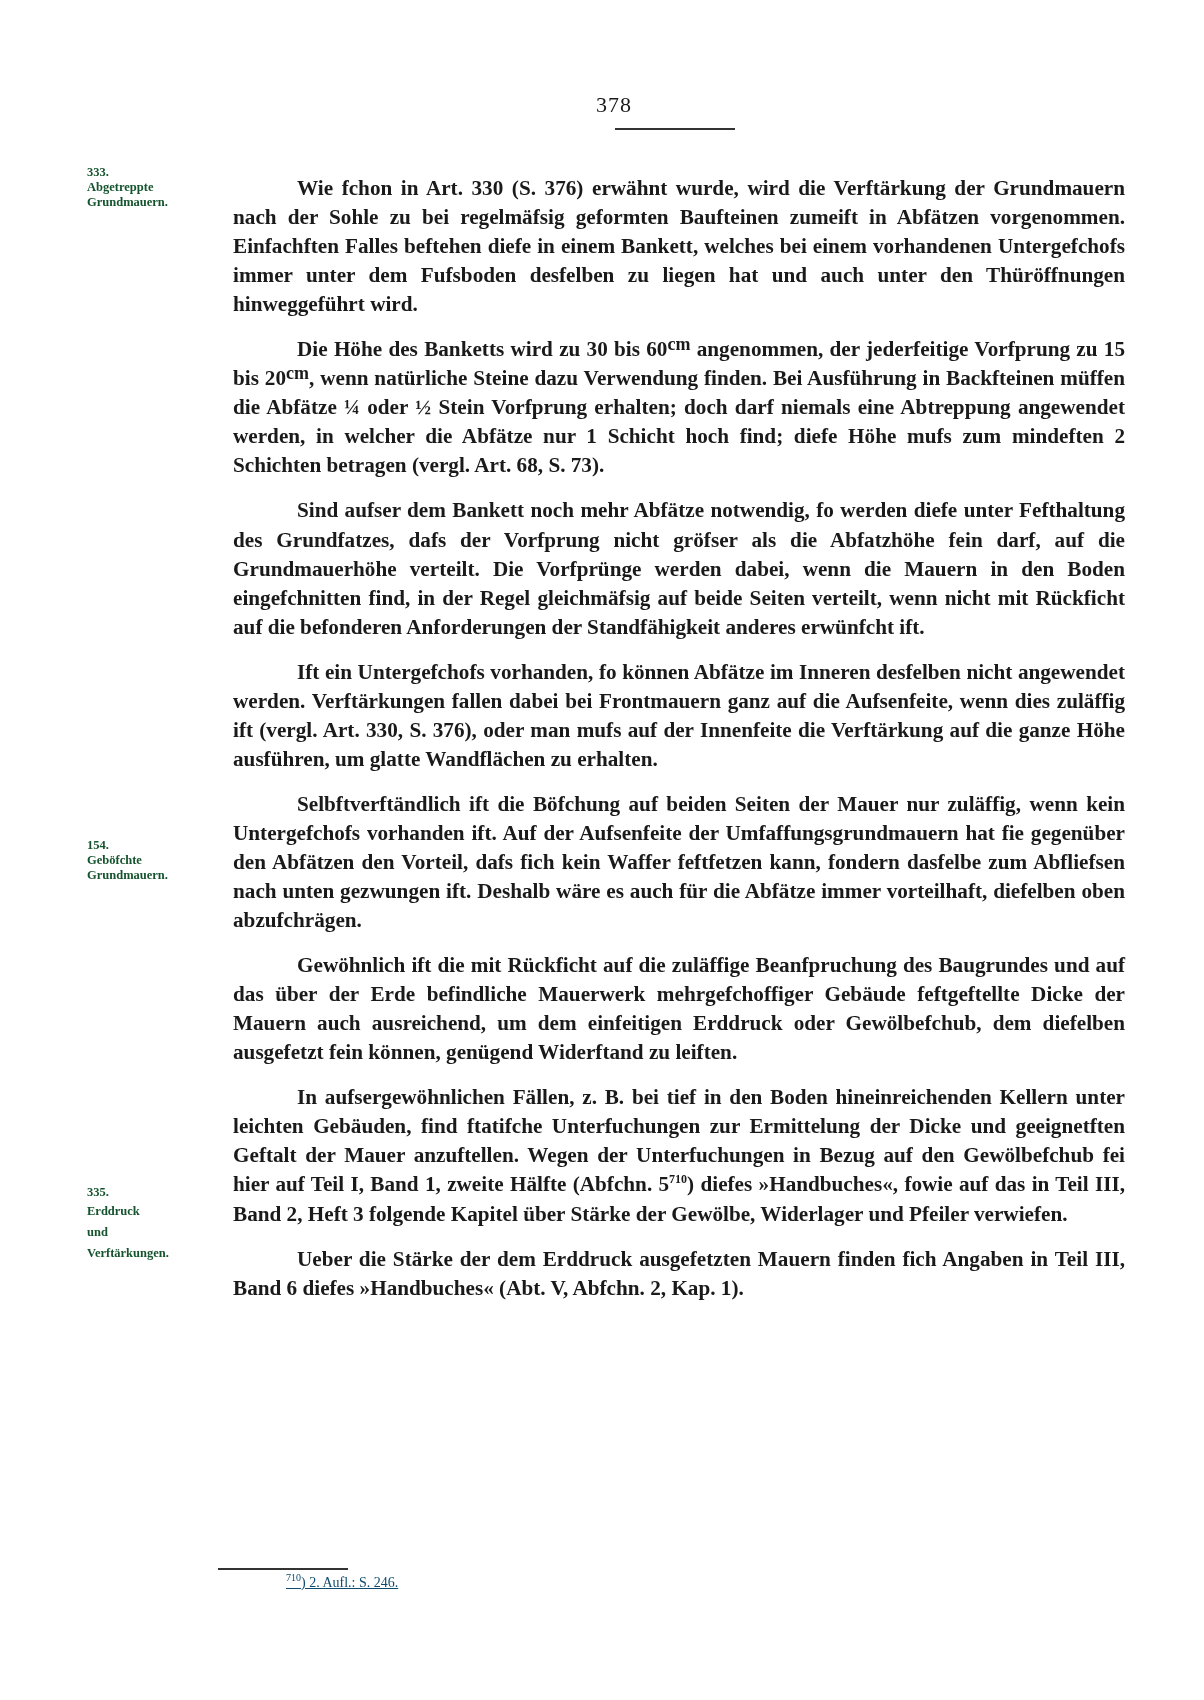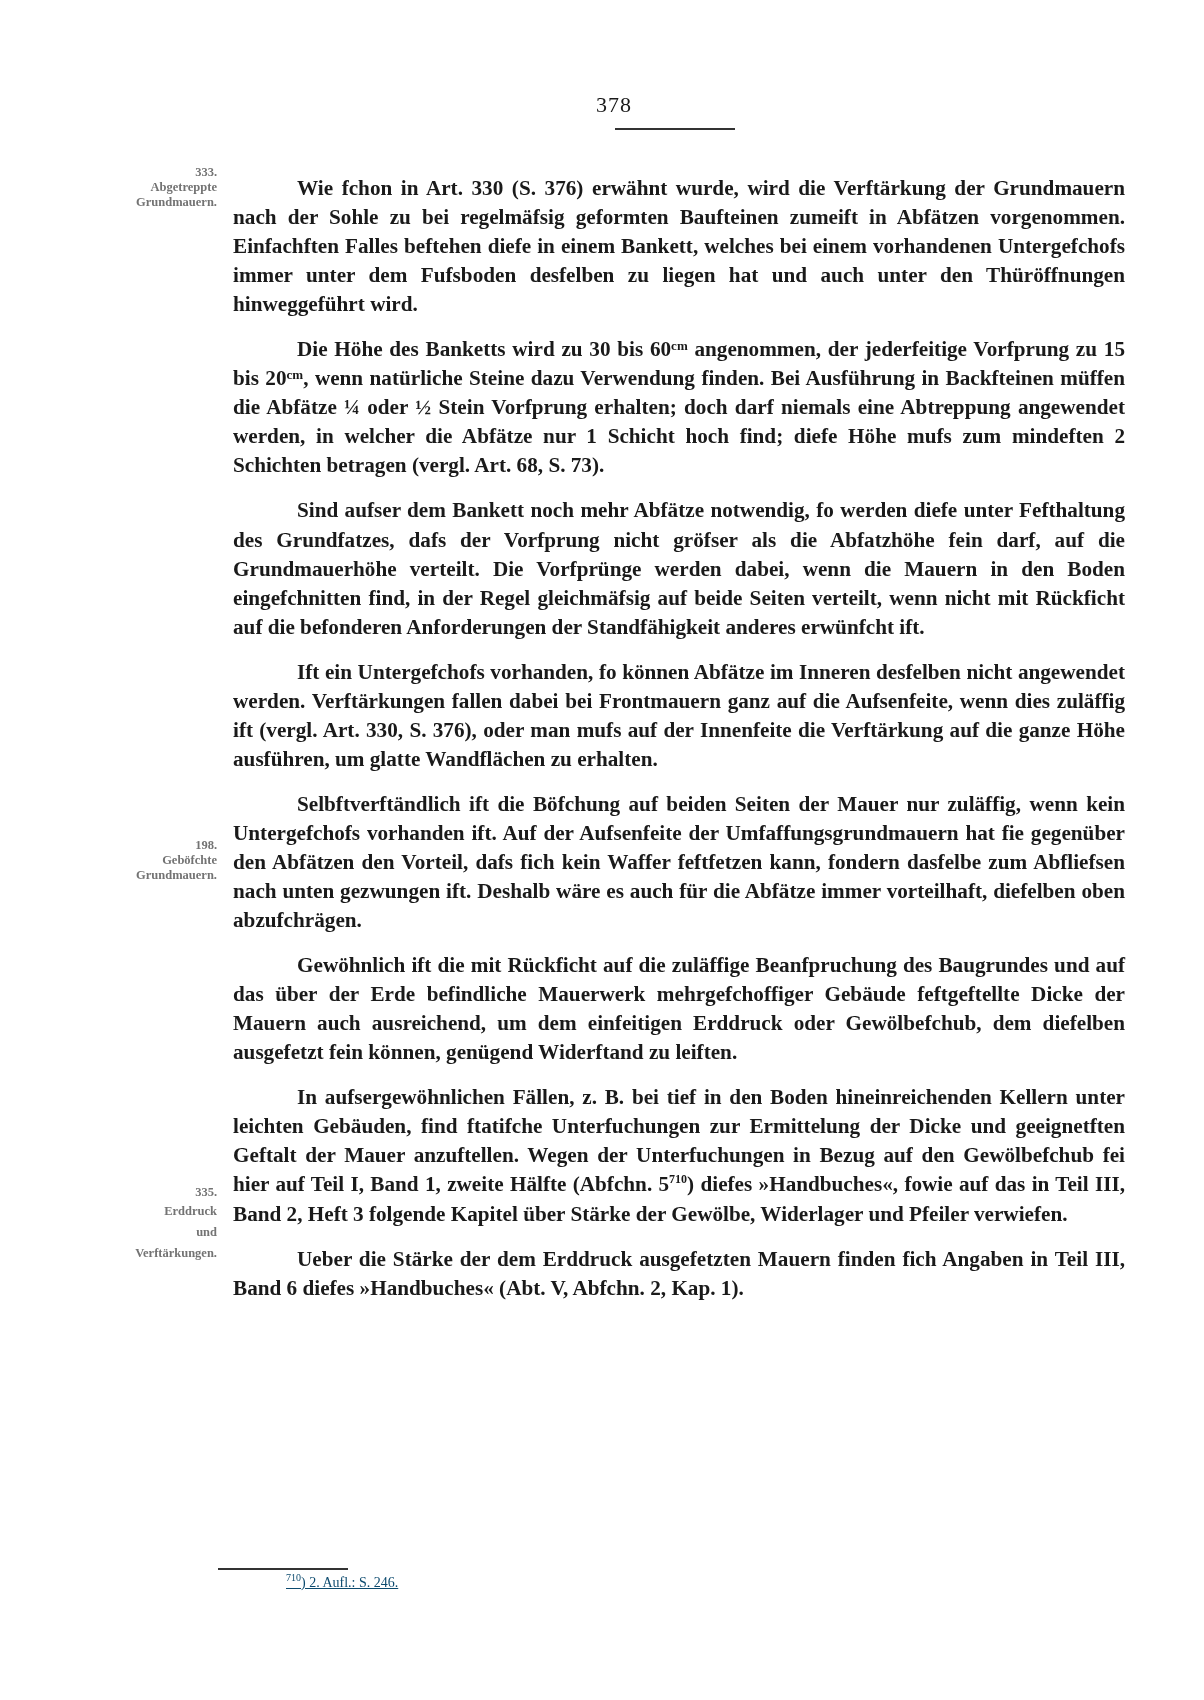--- a/index.html
+++ b/index.html
@@ -4,49 +4,49 @@
 <style>
   html, body { margin: 0; padding: 0; background: #ffffff; }
   body { width: 1204px; height: 1700px; position: relative; overflow: hidden;
          font-family: "Liberation Serif", "DejaVu Serif", serif; color: #1a1a1a; }
   .page-number { position: absolute; left: 0; width: 100%; top: 92px; text-align: center;
                  font-size: 22px; letter-spacing: 1px; padding-left: 24px; box-sizing: border-box; }
   .page-rule { position: absolute; left: 615px; top: 128px; width: 120px; height: 2px; background: #333; }
   .body-text { position: absolute; left: 217px; top: 158px; width: 924px;
                font-size: 21.2px; line-height: 29.05px; text-align: justify; }
   .body-text p { margin: 16px; text-indent: 64px; font-weight: bold; }
-  .margin-note { position: absolute; width: 130px; left: 87px; text-align: right;
-                 font-size: 12.5px; line-height: 15px; font-weight: bold; color: #737373; }
+  .margin-note { position: absolute; width: 130px; left: 87px; text-align: left;
+                 font-size: 12.5px; line-height: 15px; font-weight: bold; color: #14532d; }
   .margin-note .num { display: block; }
   .margin-note .ttl { display: block; }
   .note-333 { top: 165px; }
   .note-334 { top: 838px; }
   .note-335 { top: 1140px; line-height: 17px; margin-top: 44px; }
   .note-335 .ttl { line-height: 21px; }
   .footnote-rule { position: absolute; left: 218px; top: 1568px; width: 130px; height: 2px; background: #333; }
   .footnote { position: absolute; left: 286px; top: 1572px; font-size: 14px; color: #0c4a6e; text-decoration: underline; }
   .footnote sup { font-size: 10px; }
   sup.fn { font-size: 12px; vertical-align: 8px; line-height: 0; }
-  sup.unit { font-size: 13px; vertical-align: 6px; line-height: 0; }
+  sup.unit { font-size: 18px; vertical-align: 6px; line-height: 0; }
   .u { text-decoration: underline; }
 </style>
 </head>
 <body>
 
 <div class="page-number">378</div>
 <div class="page-rule"></div>
 
 <div class="margin-note note-333">
   <span class="num">333.</span>
   <span class="ttl">Abgetreppte</span>
   <span class="ttl">Grundmauern.</span>
 </div>
 
 <div class="margin-note note-334">
-  <span class="num">198.</span>
+  <span class="num">154.</span>
   <span class="ttl">Geböfchte</span>
   <span class="ttl">Grundmauern.</span>
 </div>
 
 <div class="margin-note note-335">
   <span class="num">335.</span>
   <span class="ttl">Erddruck</span>
   <span class="ttl">und</span>
   <span class="ttl">Verftärkungen.</span>
 </div>

